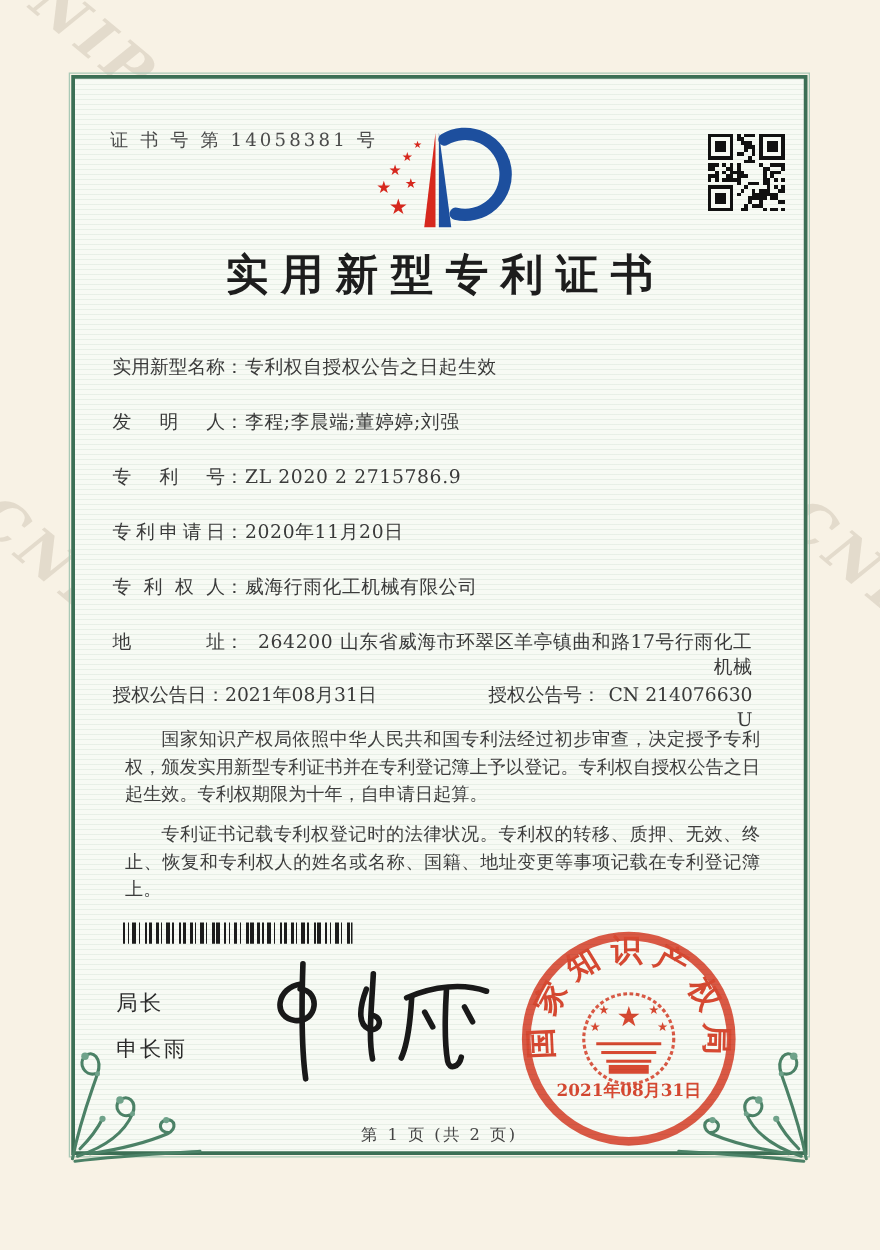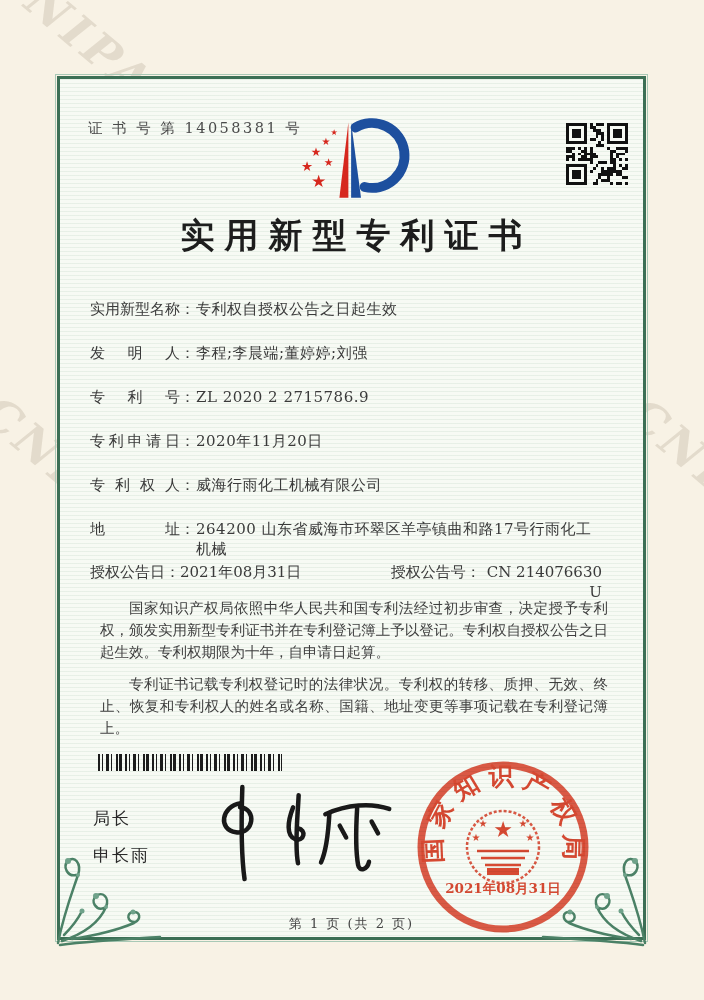--- a/index.html
+++ b/index.html
@@ -19,21 +19,21 @@
     font-size:46px;letter-spacing:5px;
     color:rgba(201,191,172,0.45);
     transform:rotate(40deg);
     white-space:nowrap;
     pointer-events:none;
     z-index:1;
   }
 
   
   .card{
-    position:absolute;left:57px;top:76px;width:589px;height:864px;
+    position:absolute;left:57px;top:60px;width:589px;height:864px;
     box-sizing:border-box;
     border:3px solid #3c6f55;
     outline:1px solid #a9c9b6;
     outline-offset:1px;
     background:
       repeating-linear-gradient(180deg,
         rgba(150,185,160,0.16) 0 1px, transparent 1px 4px),
       #f7faf4;
     z-index:2;
   }
@@ -294,21 +294,21 @@
           <span class="val">2020年11月20日</span>
       </div>
       <div class="row">
         <span class="lab">专利权人</span>
           <span class="col">：</span>
           <span class="val">威海行雨化工机械有限公司</span>
       </div>
       <div class="row address">
         <span class="lab">地址</span>
           <span class="col">：</span>
-          <span class="val" style="max-width:406px;">264200 山东省威海市环翠区羊亭镇曲和路17号行雨化工机械</span>
+          <span class="val" style="max-width:406px;text-align:right;">264200 山东省威海市环翠区羊亭镇曲和路17号行雨化工机械</span>
       </div>
       <div class="grant-wrap">
         <div class="pair left">
           <span class="lab">授权公告日</span>
             <span class="col">：</span>
             <span class="val">2021年08月31日</span>
         </div>
         <div class="pair right">
           <span class="lab">授权公告号</span>
             <span class="col">：</span>

